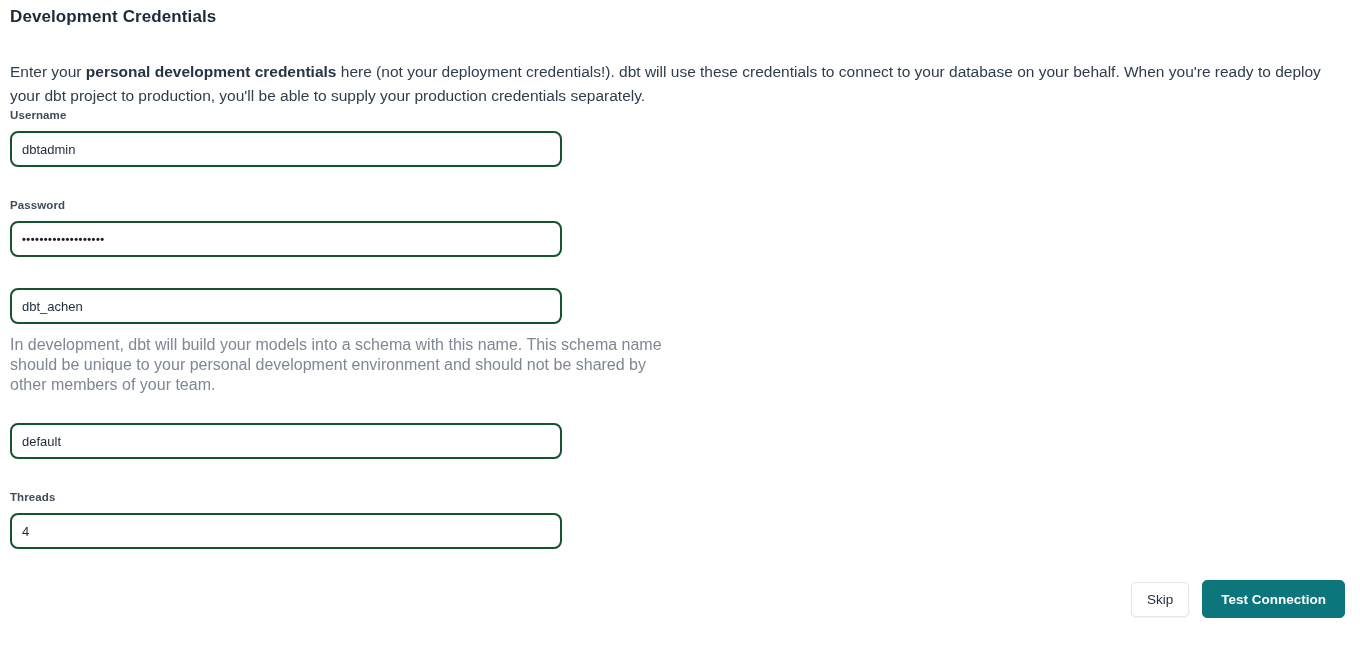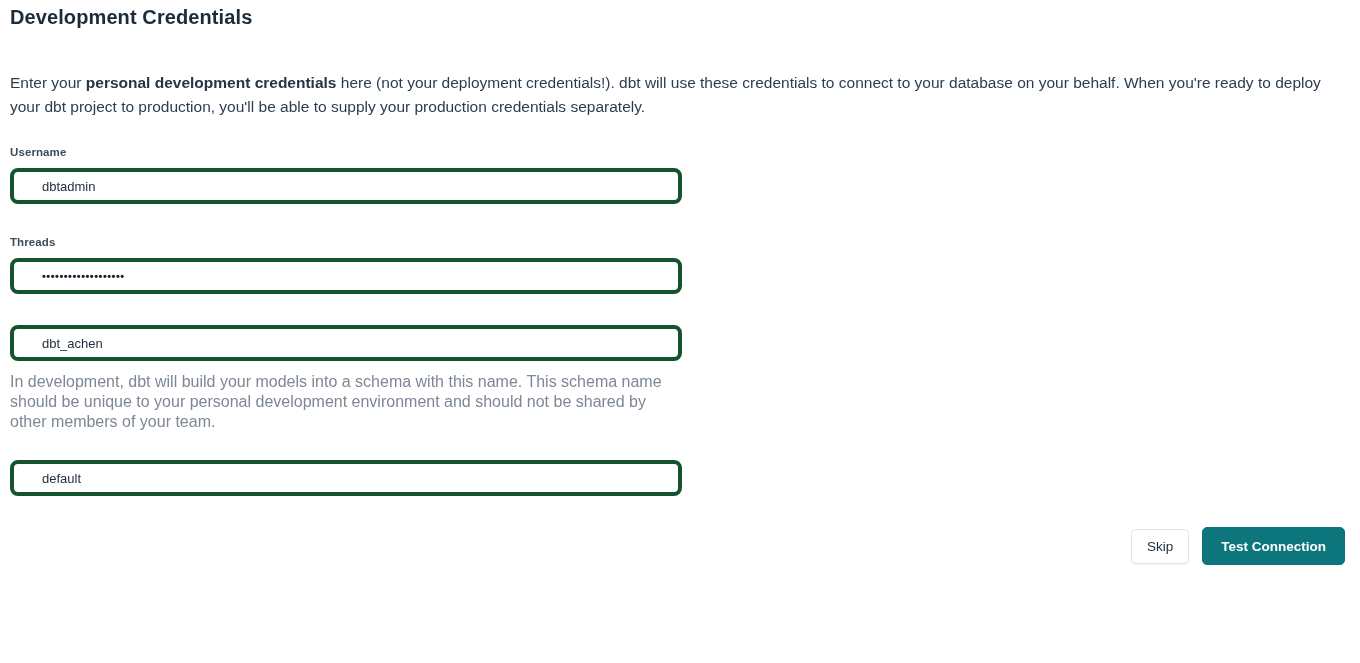--- a/index.html
+++ b/index.html
@@ -10,54 +10,54 @@
     font-family: "Liberation Sans", sans-serif;
     overflow: hidden;
   }
   .page {
     position: relative;
     width: 1360px;
     height: 663px;
     padding: 7px 15px 0 10px;
   }
   .page-title {
-    font-size: 20px;
+    font-size: 17px;
     line-height: 20px;
     font-weight: 700;
     color: #1c2b3a;
     letter-spacing: 0.1px;
   }
   .intro {
-    margin-top: 44px;
+    margin-top: 33px;
     max-width: 1335px;
     font-size: 15.5px;
     line-height: 24px;
     color: #2e3d4e;
   }
   .intro b { font-weight: 700; color: #263546; }
-  .form-area { margin-top: 26px; }
+  .form-area { }
   .form-group { margin-bottom: 31px; }
   .form-group.has-help { margin-bottom: 28px; }
   .field-label {
     display: block;
     font-size: 11.5px;
     line-height: 14px;
     font-weight: 700;
     color: #3d4c5c;
     margin-bottom: 9px;
     letter-spacing: 0.1px;
   }
   .text-input {
     display: block;
-    width: 672px;
+    width: 552px;
     height: 36px;
-    border: 4px solid #14532d;
+    border: 2px solid #14532d;
     border-radius: 8px;
     background: #ffffff;
-    padding: 0 28px;
+    padding: 0 10px;
     font-family: "Liberation Sans", sans-serif;
     font-size: 13px;
     color: #1f2b3c;
     outline: none;
   }
   .text-input.password {
     font-size: 11px;
     font-weight: 700;
     letter-spacing: 0.5px;
     color: #141d2b;
@@ -114,33 +114,37 @@
   <p class="intro"><span>Enter your </span><b>personal development credentials</b><span> here (not your deployment credentials!). dbt will use these credentials to connect to your database on your behalf. When you're ready to deploy your dbt project to production, you'll be able to supply your production credentials separately.</span></p>
 
   <div class="form-area">
 
     <div class="form-group">
       <label class="field-label">Username</label>
       <input class="text-input" type="text" value="dbtadmin" style="">
     </div>
 
     <div class="form-group">
-      <label class="field-label">Threads</label>
+      <label class="field-label">Password</label>
       <input class="text-input password" type="text" value="•••••••••••••••••••" style="">
     </div>
 
     <div class="form-group has-help">
       <input class="text-input" type="text" value="dbt_achen" style="">
       <p class="field-help">In development, dbt will build your models into a schema with this name. This schema name should be unique to your personal development environment and should not be shared by other members of your team.</p>
     </div>
 
     <div class="form-group">
       <input class="text-input" type="text" value="default" style="">
     </div>
 
+    <div class="form-group">
+      <label class="field-label">Threads</label>
+      <input class="text-input" type="text" value="4" style="">
+    </div>
 
   </div>
 
   <div class="footer-actions">
     <button class="btn btn-secondary">Skip</button>
     <button class="btn btn-primary">Test Connection</button>
   </div>
 
 </div>
 

